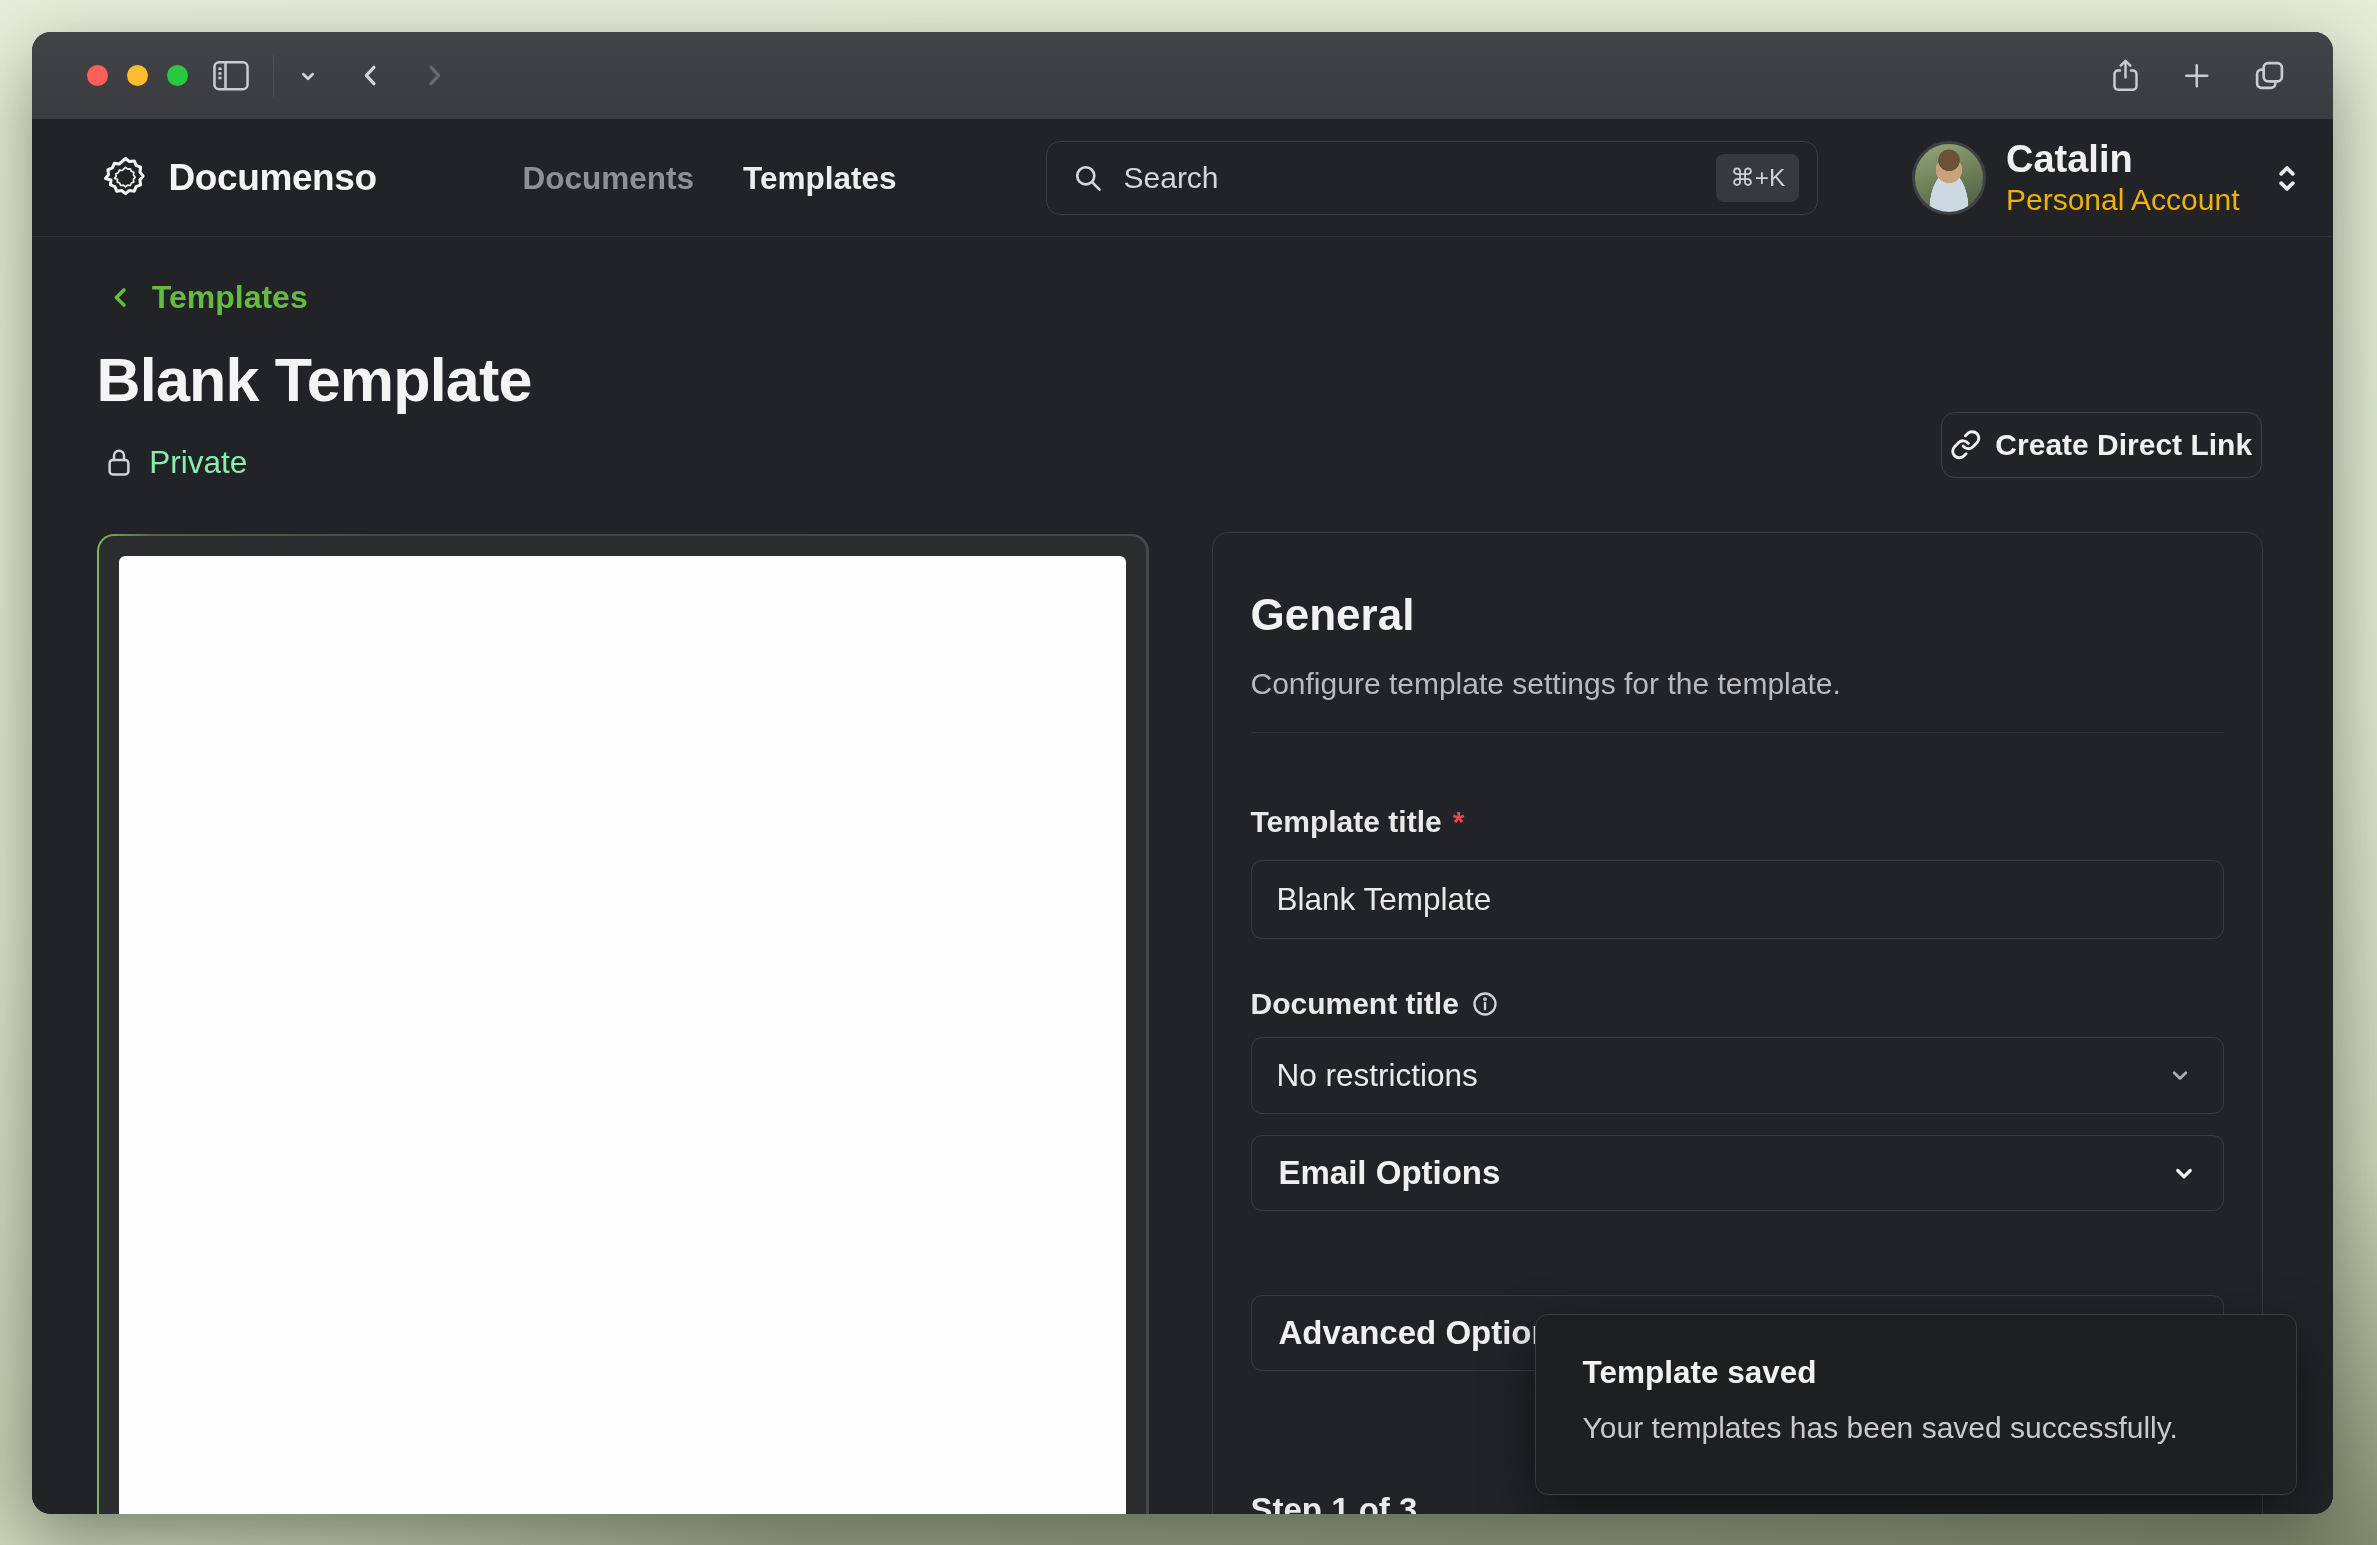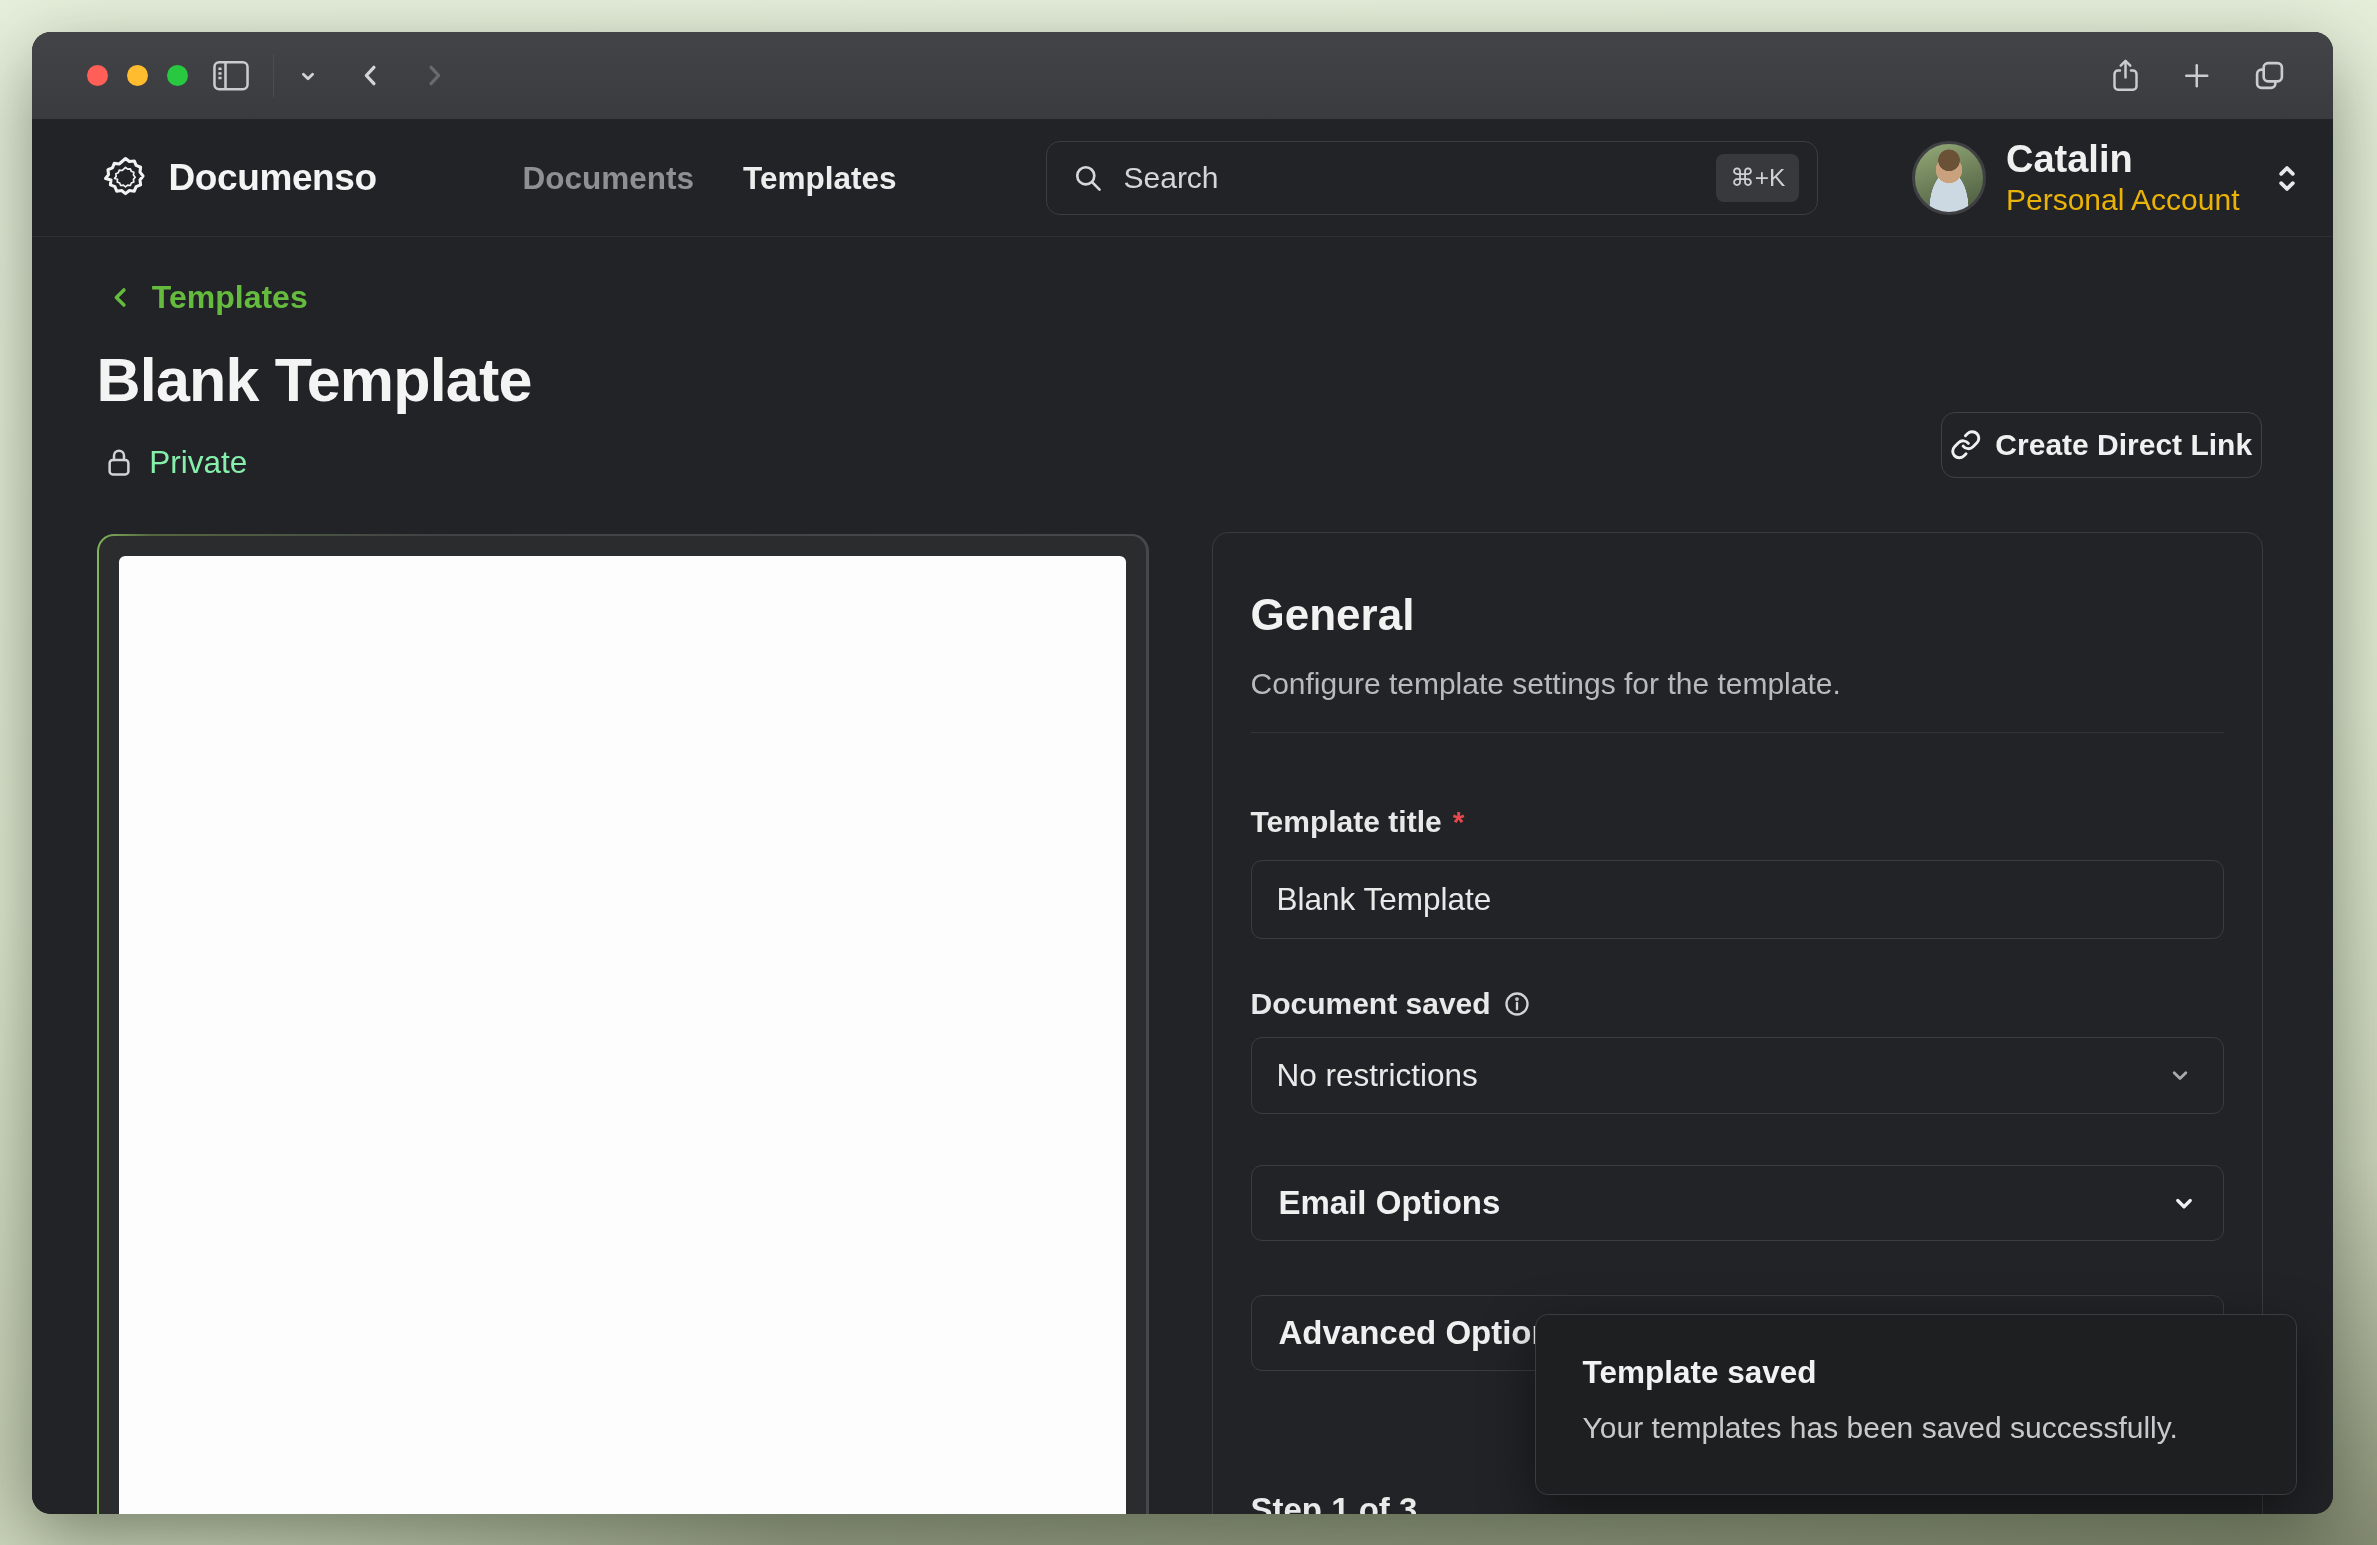--- a/index.html
+++ b/index.html
@@ -78,21 +78,21 @@
   .text-input{position:absolute;left:38px;right:38px;top:327px;height:79px;background:transparent;
     border:1.6px solid #3b3c3f;border-radius:11px;padding:0 25px;font-size:31.5px;color:#e9e9ea;
     font-family:"Liberation Sans","DejaVu Sans",sans-serif;}
   .field-label2{position:absolute;left:38px;top:454px;font-size:30px;font-weight:600;color:#e9e9ea;display:flex;align-items:center;gap:12.6px;}
   .select{position:absolute;left:38px;right:38px;top:504px;height:77px;border:1.6px solid #3b3c3f;border-radius:11px;
     display:flex;align-items:center;padding:0 29px 0 25px;cursor:pointer;}
   .select span{font-size:31.5px;color:#e9e9ea;}
   .sec{position:absolute;left:38px;right:38px;height:76px;border:1.6px solid #3b3c3f;border-radius:11px;
     display:flex;align-items:center;padding:0 23.6px 0 27px;cursor:pointer;}
   .sec span{font-size:33px;font-weight:700;color:#f0f0f1;}
-  .sec.email{top:632px;gap:28px;} .sec.adv{top:762px;}
+  .sec.email{top:602px;gap:28px;} .sec.adv{top:762px;}
   .chev-right{margin-left:auto;display:flex;align-items:center;}
   .step{position:absolute;left:38px;top:958px;font-size:33px;font-weight:700;color:#e9e9ea;}
 
   .toast{position:absolute;left:1503px;top:1282px;width:762px;height:181px;background:#1e1f21;border:1.6px solid #3b3c3f;
     border-radius:12.6px;box-shadow:0 19px 55px rgba(0,0,0,.45);padding:39px 47px;z-index:6;}
   .toast-title{font-size:31.5px;font-weight:700;color:#f2f2f3;}
   .toast-msg{margin-top:20.5px;font-size:30px;color:#c8c9cb;}
 
   svg{display:block;}
 </style>
@@ -234,21 +234,21 @@
       <p class="panel-sub">Configure template settings for the template.</p>
       <div class="panel-divider"></div>
 
       <div class="field-label">
         <span>Template title</span>
         <span class="req">*</span>
       </div>
       <input class="text-input" type="text" value="Blank Template" style="">
 
       <div class="field-label2">
-        <span>Document saved</span>
+        <span>Document title</span>
         <svg width="28" height="28" viewBox="0 0 24 24" fill="none" stroke="#d2d3d5" stroke-width="2" stroke-linecap="round">
           <circle cx="12" cy="12" r="9"></circle>
             <line x1="12" y1="11" x2="12" y2="16.5"></line>
             <circle cx="12" cy="7.8" r="0.6" fill="#d2d3d5"></circle>
           </svg>
       </div>
       <div class="select">
         <span>No restrictions</span>
         <span class="chev-right">
           <svg width="28" height="28" viewBox="0 0 24 24" fill="none" stroke="#a9aaac" stroke-width="2.4" stroke-linecap="round" stroke-linejoin="round">

